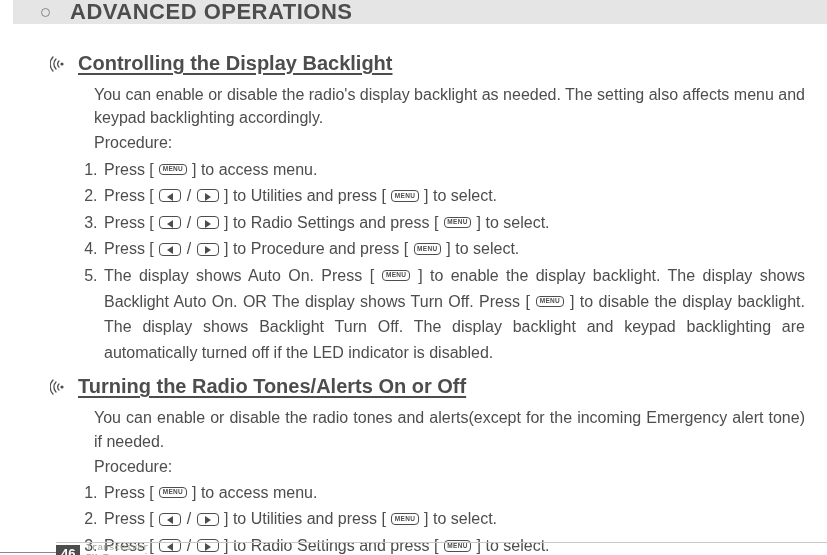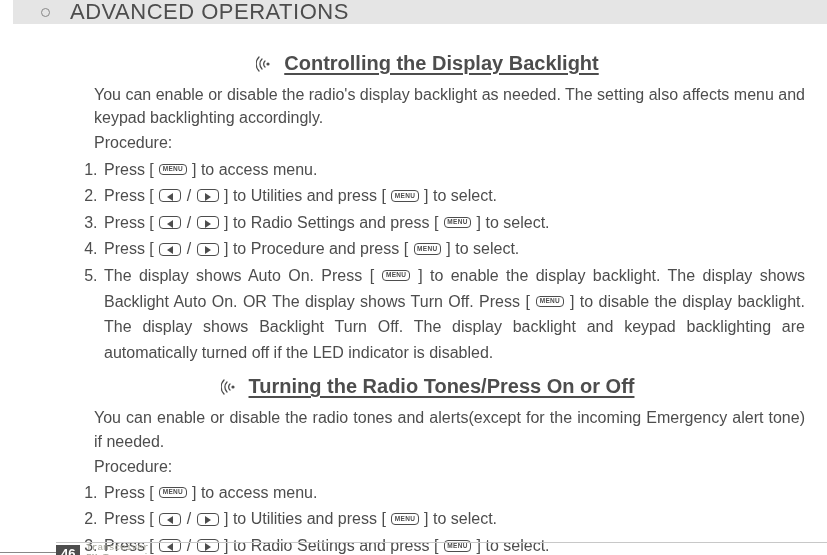--- a/index.html
+++ b/index.html
@@ -23,36 +23,35 @@
     display: flex;
     align-items: center;
   }
   .bullet-ring {
     width: 9px; height: 9px;
     border: 1px solid #888;
     border-radius: 50%;
     margin-left: 28px;
   }
   .bar-title {
-    font-weight: normal;
+    font-weight: bold;
     font-size: 22px;
     margin-left: 20px;
     letter-spacing: 0.5px;
   }
   .content {
     padding-left: 80px;
     padding-right: 22px;
     padding-top: 28px;
   }
   .section-h {
     display: flex;
     align-items: center;
     margin-bottom: 8px;
     margin-left: -30px;
-    justify-content: center;
   }
   .wave-icon {
     width: 20px;
     display: inline-flex;
     align-items: center;
     justify-content: center;
     margin-right: 8px;
     flex-shrink: 0;
   }
   .wave-icon svg { display:block; }
@@ -200,21 +199,21 @@
       <span class="wave-icon">
         <svg width="20" height="18" viewBox="0 0 20 18">
           <g fill="none" stroke="#4d4d4d" stroke-width="1.3" stroke-linecap="round">
             <path d="M3 2 A10 10 0 0 0 3 16"></path>
             <path d="M6 4 A7 7 0 0 0 6 14"></path>
             <path d="M9 6 A4 4 0 0 0 9 12"></path>
           </g>
           <circle cx="12" cy="9" r="1.6" fill="#4d4d4d"></circle>
         </svg>
       </span>
-      <span class="section-title">Turning the Radio Tones/Press On or Off</span>
+      <span class="section-title">Turning the Radio Tones/Alerts On or Off</span>
     </div>
 
     <div class="para">You  can  enable  or  disable  the  radio  tones  and alerts(except for the incoming Emergency alert tone) if needed.</div>
     <div class="para">Procedure:</div>
 
     <ol class="steps">
       <li>
         <span>Press [ </span><span class="inline-icon btn-menu">MENU</span><span> ] to access menu.</span>
       </li>
       <li>

